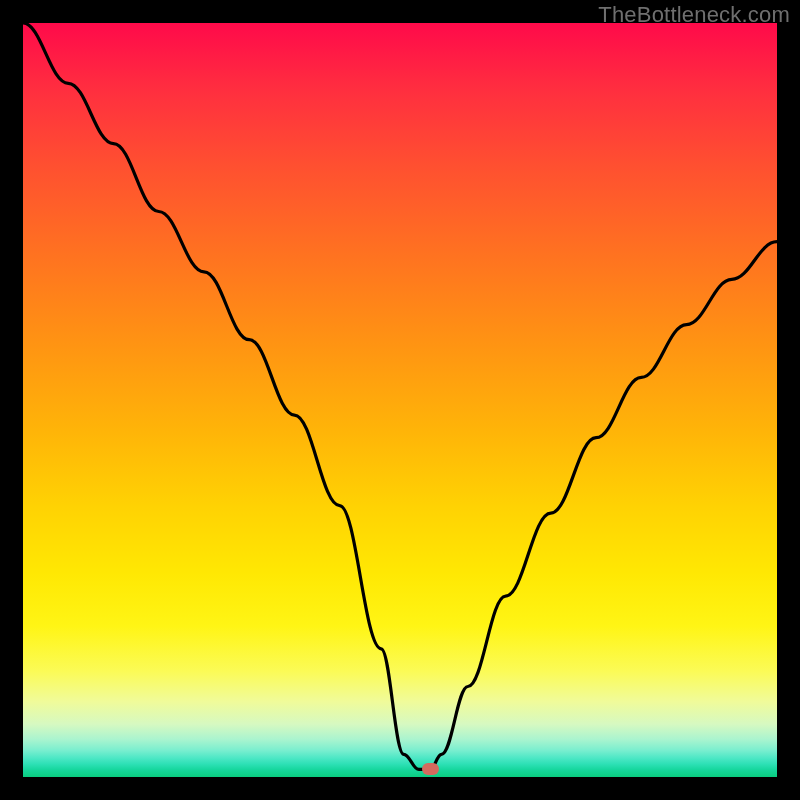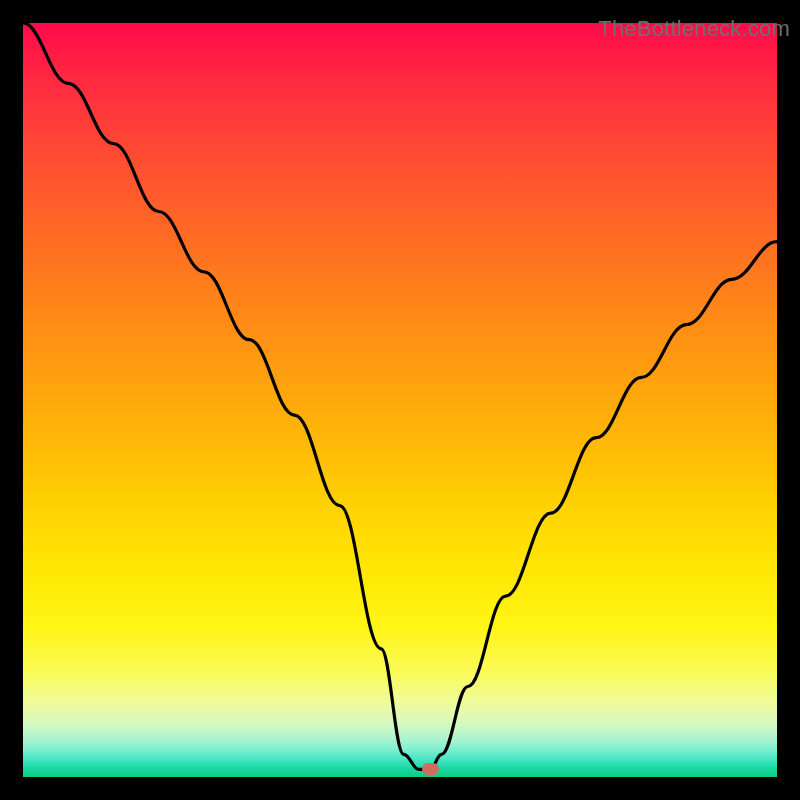--- a/index.html
+++ b/index.html
@@ -55,21 +55,21 @@
   }
   .marker {
     position: absolute;
     width: 17px;
     height: 12px;
     border-radius: 6px;
     background: #d36a5e;
   }
   .watermark {
     position: absolute;
-    top: 16px;
+    top: 2px;
     right: 10px;
     color: #6f6f6f;
     font-size: 22px;
     font-weight: 500;
     letter-spacing: 0.2px;
     user-select: none;
   }
 </style>
 </head>
 <body>

